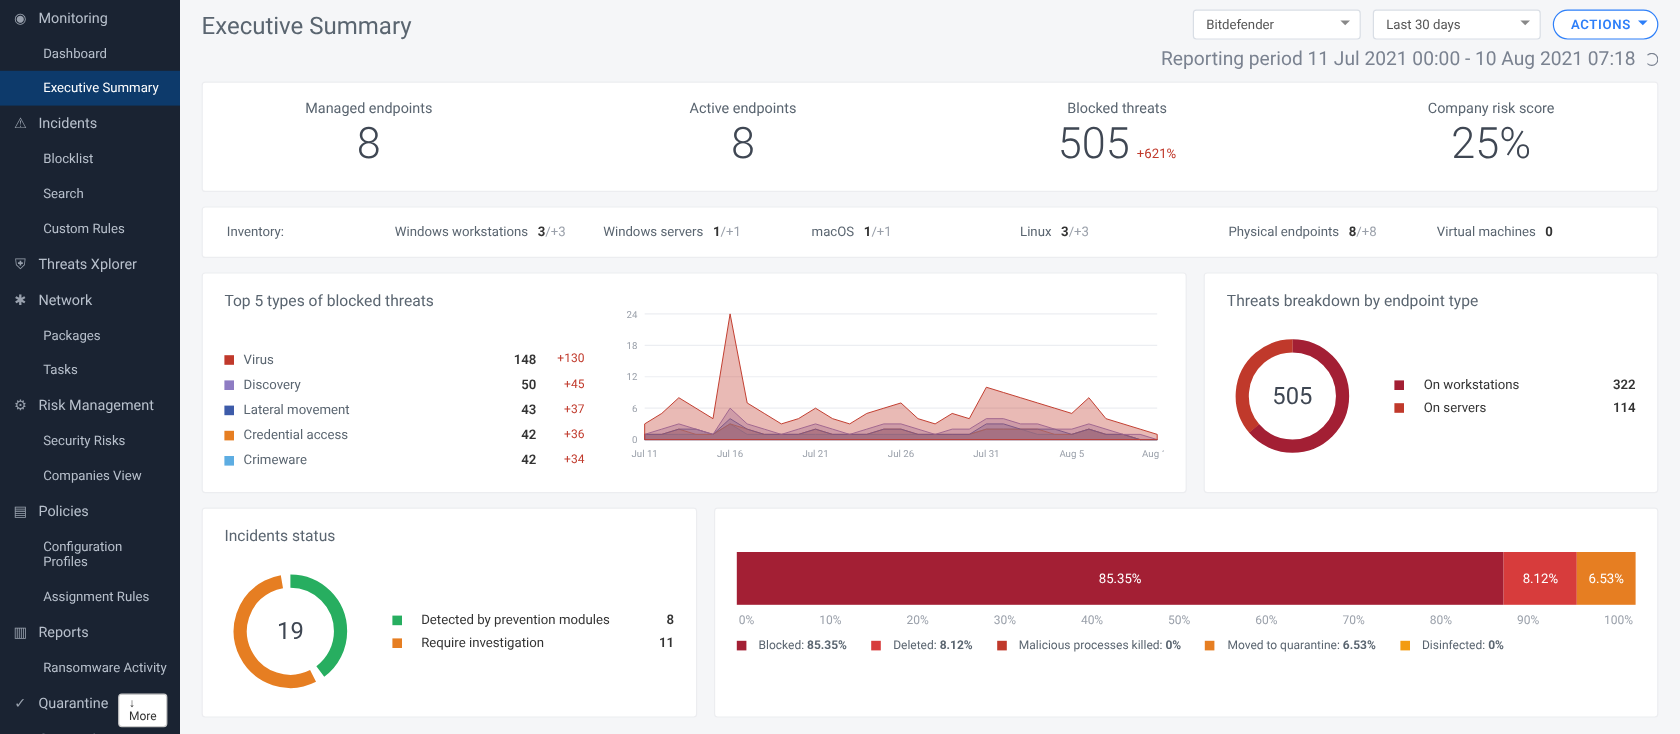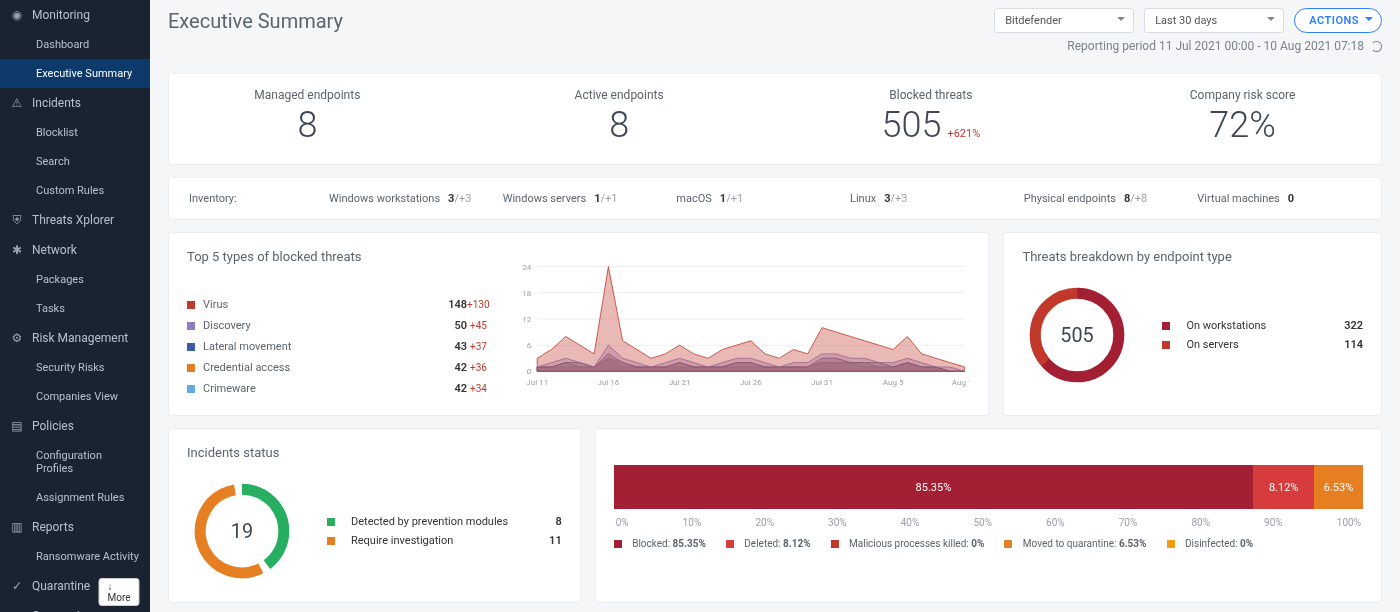--- a/index.html
+++ b/index.html
@@ -10,42 +10,42 @@
 .side-item.active { background: #0d3a6b; color: #fff; }
 .side-icon { width: 14px; height: 14px; display: inline-flex; align-items: center; justify-content: center; opacity: .8; }
 .more-pill { position: absolute; bottom: 6px; left: 50%; transform: translateX(-50%); background: #fff; color: #333; border-radius: 3px; padding: 2px 8px; font-size: 10px; border: 1px solid #ccc; margin-left: 44px; }
 .main { flex: 1; padding: 8px 18px 0 18px; overflow-y: auto; }
 .header { display: flex; align-items: center; gap: 10px; }
 .page-title { font-size: 20px; color: #5a6570; font-weight: 400; flex: 1; }
 .dropdown { background: #fff; border: 1px solid #d9dee5; border-radius: 3px; padding: 5px 24px 5px 10px; font-size: 11px; color: #555; position: relative; min-width: 140px; }
 .dropdown::after { content: ""; position: absolute; right: 8px; top: 50%; transform: translateY(-50%); border: 4px solid transparent; border-top-color: #888; }
 .actions-btn { border: 1px solid #2d7ff9; color: #2d7ff9; border-radius: 14px; padding: 5px 22px 5px 14px; font-size: 11px; font-weight: 600; background: #fff; position: relative; letter-spacing: .5px; }
 .actions-btn::after { content: ""; position: absolute; right: 8px; top: 50%; transform: translateY(-50%); border: 4px solid transparent; border-top-color: #2d7ff9; }
-.period-row { text-align: right; font-size: 12px; color: #7a8290; margin: 6px 0 20px 0; }
+.period-row { text-align: right; font-size: 16px; color: #7a8290; margin: 6px 0 10px 0; }
 .refresh { display: inline-block; width: 11px; height: 11px; border: 1.3px solid #7a8290; border-left-color: transparent; border-radius: 50%; vertical-align: middle; margin-left: 4px; }
 .card { background: #fff; border: 1px solid #ecedf0; border-radius: 3px; }
 .kpi-row { display: flex; gap: 35px; }
 .kpi { flex: 1; text-align: center; padding: 14px 10px 18px; }
 .kpi-label { font-size: 12px; color: #5a6570; }
 .kpi-val { font-size: 36px; color: #3f4753; font-weight: 300; margin-top: 2px; }
 .kpi-val .delta { font-size: 11px; color: #c0392b; margin-left: 6px; font-weight: 400; }
 .inv-row { display: flex; align-items: center; padding: 14px 20px; font-size: 11px; color: #5a6570; margin-top: 12px; }
 .inv-label { width: 140px; }
 .inv-item { flex: 1; display: flex; gap: 8px; }
 .inv-val b { color: #333; }
 .inv-val span { color: #9aa0aa; }
 .row { display: flex; gap: 14px; margin-top: 12px; }
 .panel { padding: 16px 18px; }
 .panel-title { font-size: 13px; color: #5a6570; margin-bottom: 16px; }
 .threats-left { width: 300px; }
 .th-row { display: flex; align-items: center; font-size: 11px; padding: 4px 0; }
 .sq { width: 8px; height: 8px; margin-right: 8px; }
 .th-name { flex: 1; color: #5a6570; }
 .th-v1 { width: 40px; text-align: right; font-weight: 600; color: #333; }
-.th-v2 { width: 20px; text-align: right; color: #c0392b; font-size: 10px; }
+.th-v2 { width: 40px; text-align: right; color: #c0392b; font-size: 10px; }
 .chart-svg { flex: 1; }
 .donut-wrap { display: flex; align-items: center; gap: 30px; }
 .donut-center { font-size: 18px; fill: #3f4753; text-anchor: middle; }
 .legend-row { display: flex; align-items: center; font-size: 11px; gap: 8px; padding: 3px 0; }
 .legend-row .lv { margin-left: auto; font-weight: 600; }
 .rem-bar { height: 44px; display: flex; margin: 20px 0 8px 0; color: #fff; font-size: 11px; }
 .rem-seg { display: flex; align-items: center; justify-content: center; }
 .rem-axis { display: flex; justify-content: space-between; font-size: 10px; color: #9aa0aa; padding: 0 2px; }
 .rem-leg { display: flex; gap: 20px; font-size: 10px; color: #5a6570; margin-top: 10px; flex-wrap: wrap; }
 .rem-leg .sq { display: inline-block; vertical-align: middle; }
@@ -149,21 +149,21 @@
       <div class="kpi">
         <div class="kpi-label">Active endpoints</div>
         <div class="kpi-val">8</div>
       </div>
       <div class="kpi">
         <div class="kpi-label">Blocked threats</div>
         <div class="kpi-val">505<span class="delta">+621%</span></div>
       </div>
       <div class="kpi">
         <div class="kpi-label">Company risk score</div>
-        <div class="kpi-val">72%</div>
+        <div class="kpi-val">25%</div>
       </div>
     </div>
 
   <div class="card inv-row">
     <div class="inv-label">Inventory:</div>
     <div id="inv-items" style="display:flex;flex:1;gap:10px;">
         <div class="inv-item">
           <span>Windows workstations</span>
           <span class="inv-val"><b>3</b><span>/+3</span></span>
         </div>

